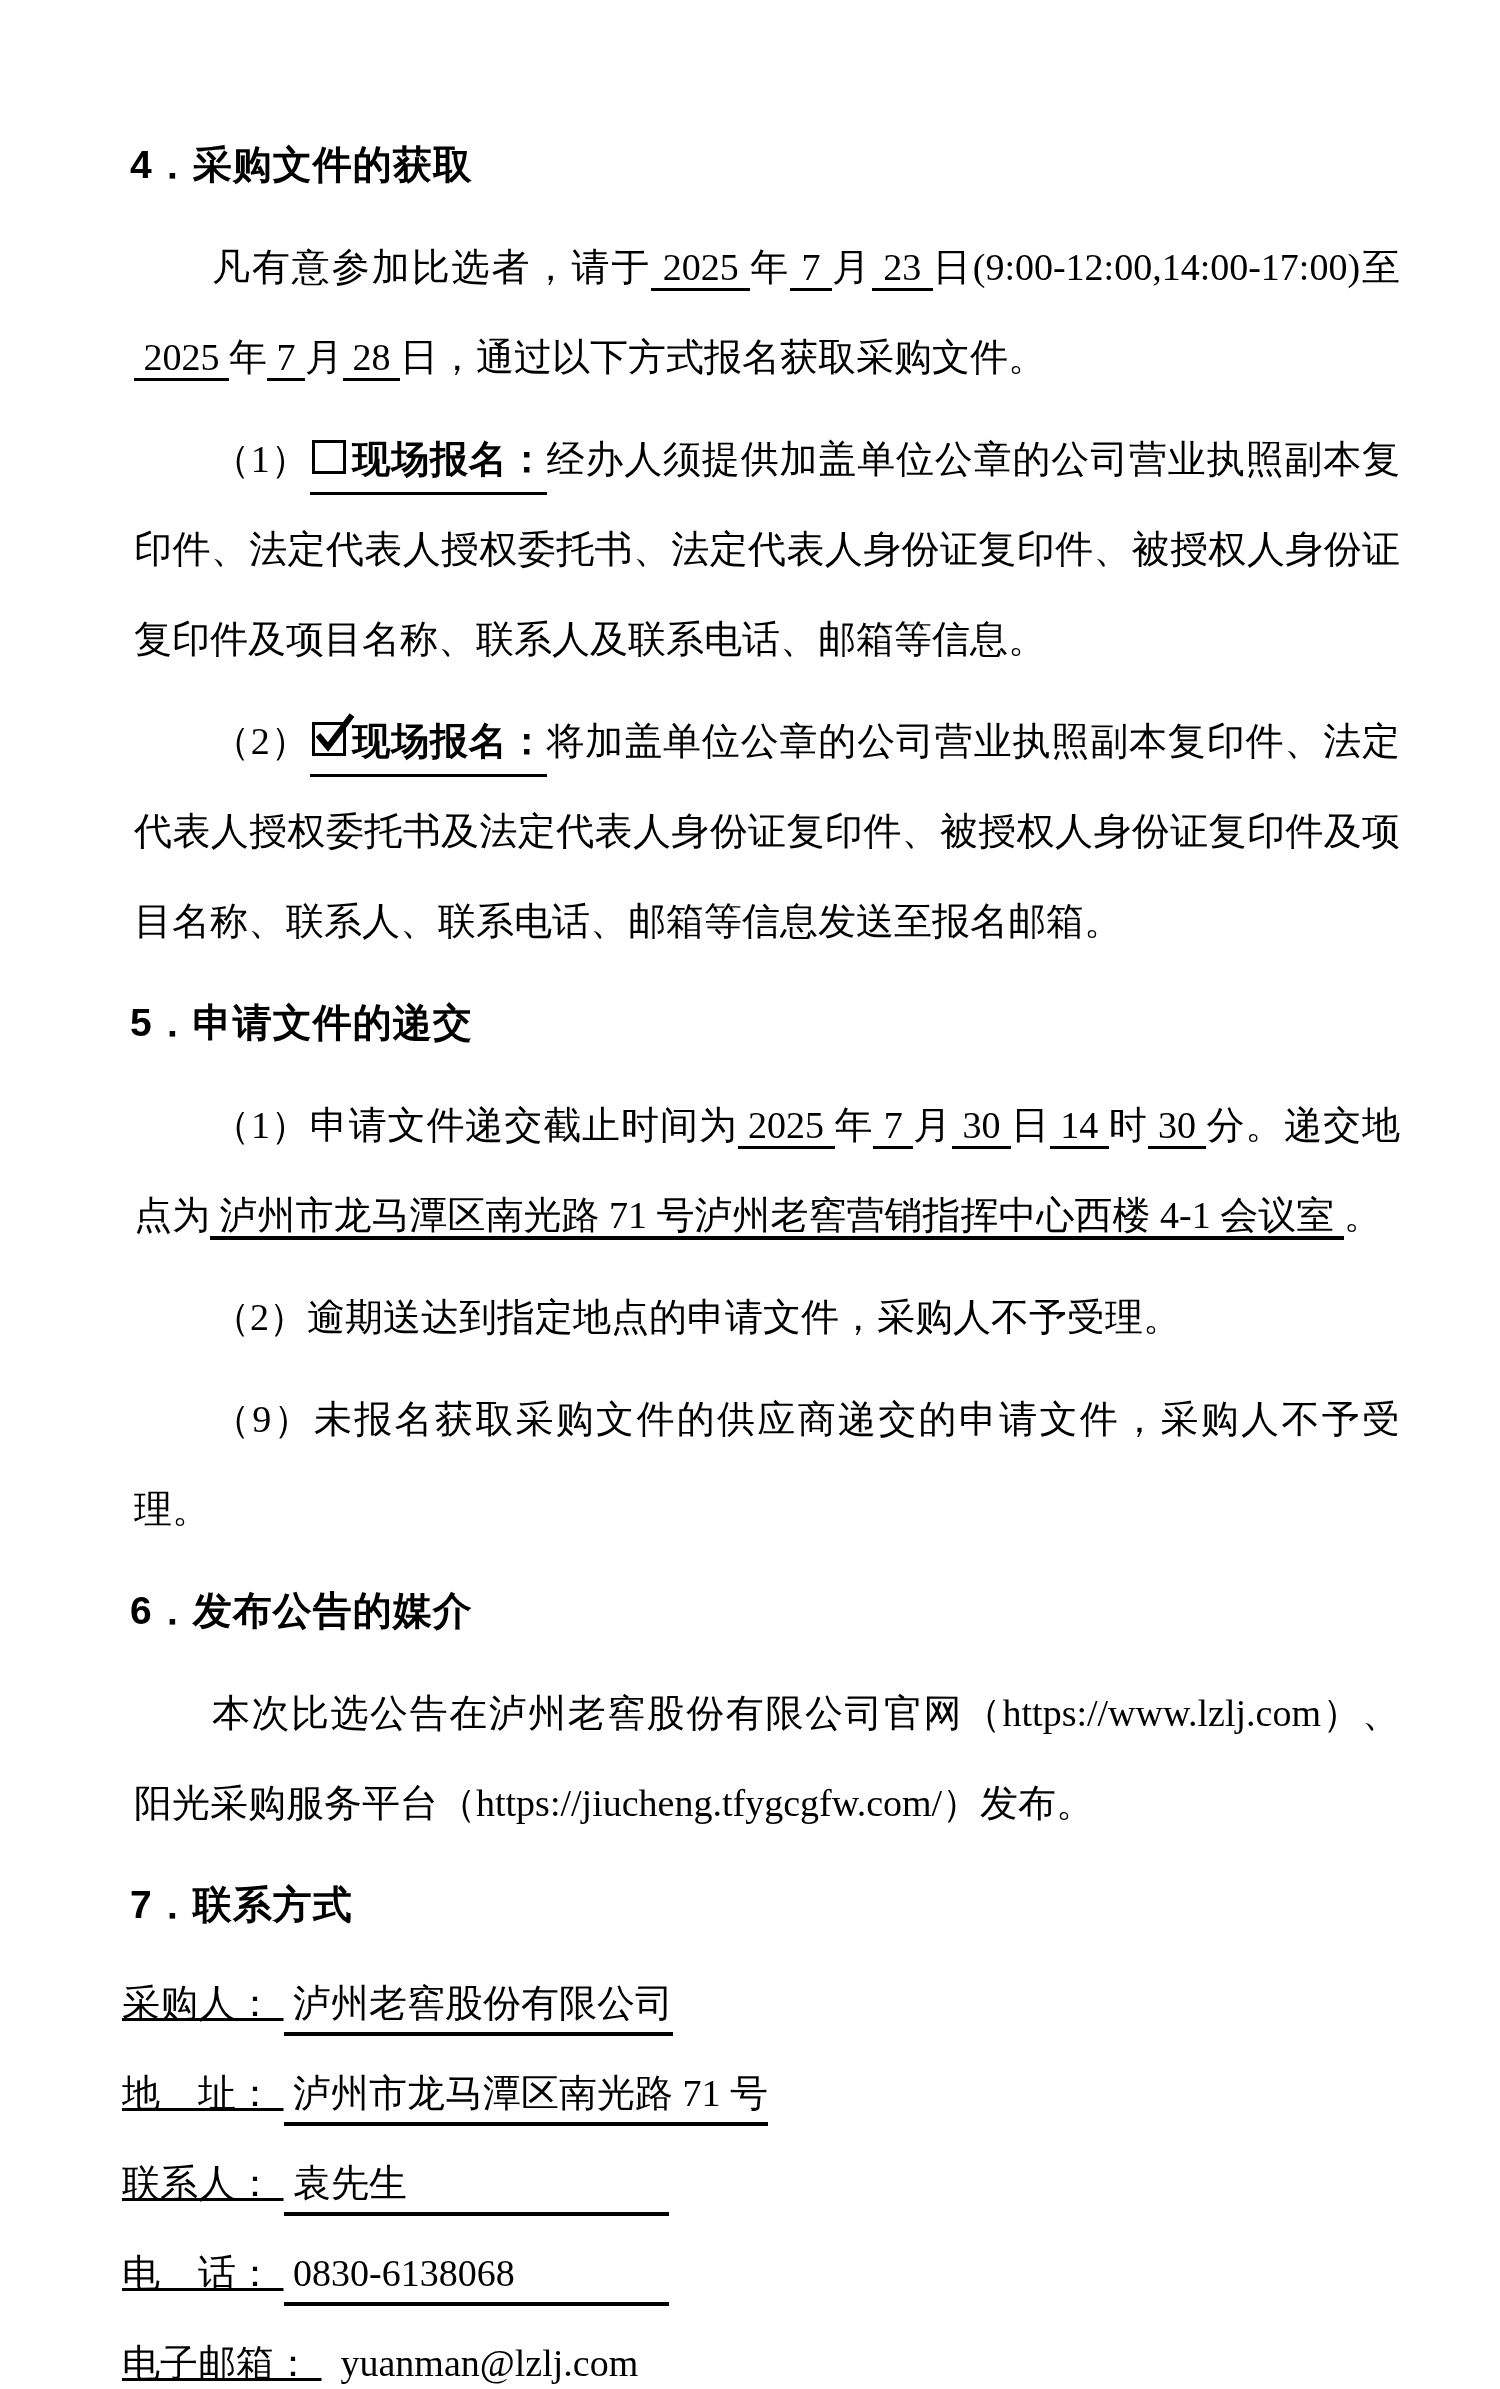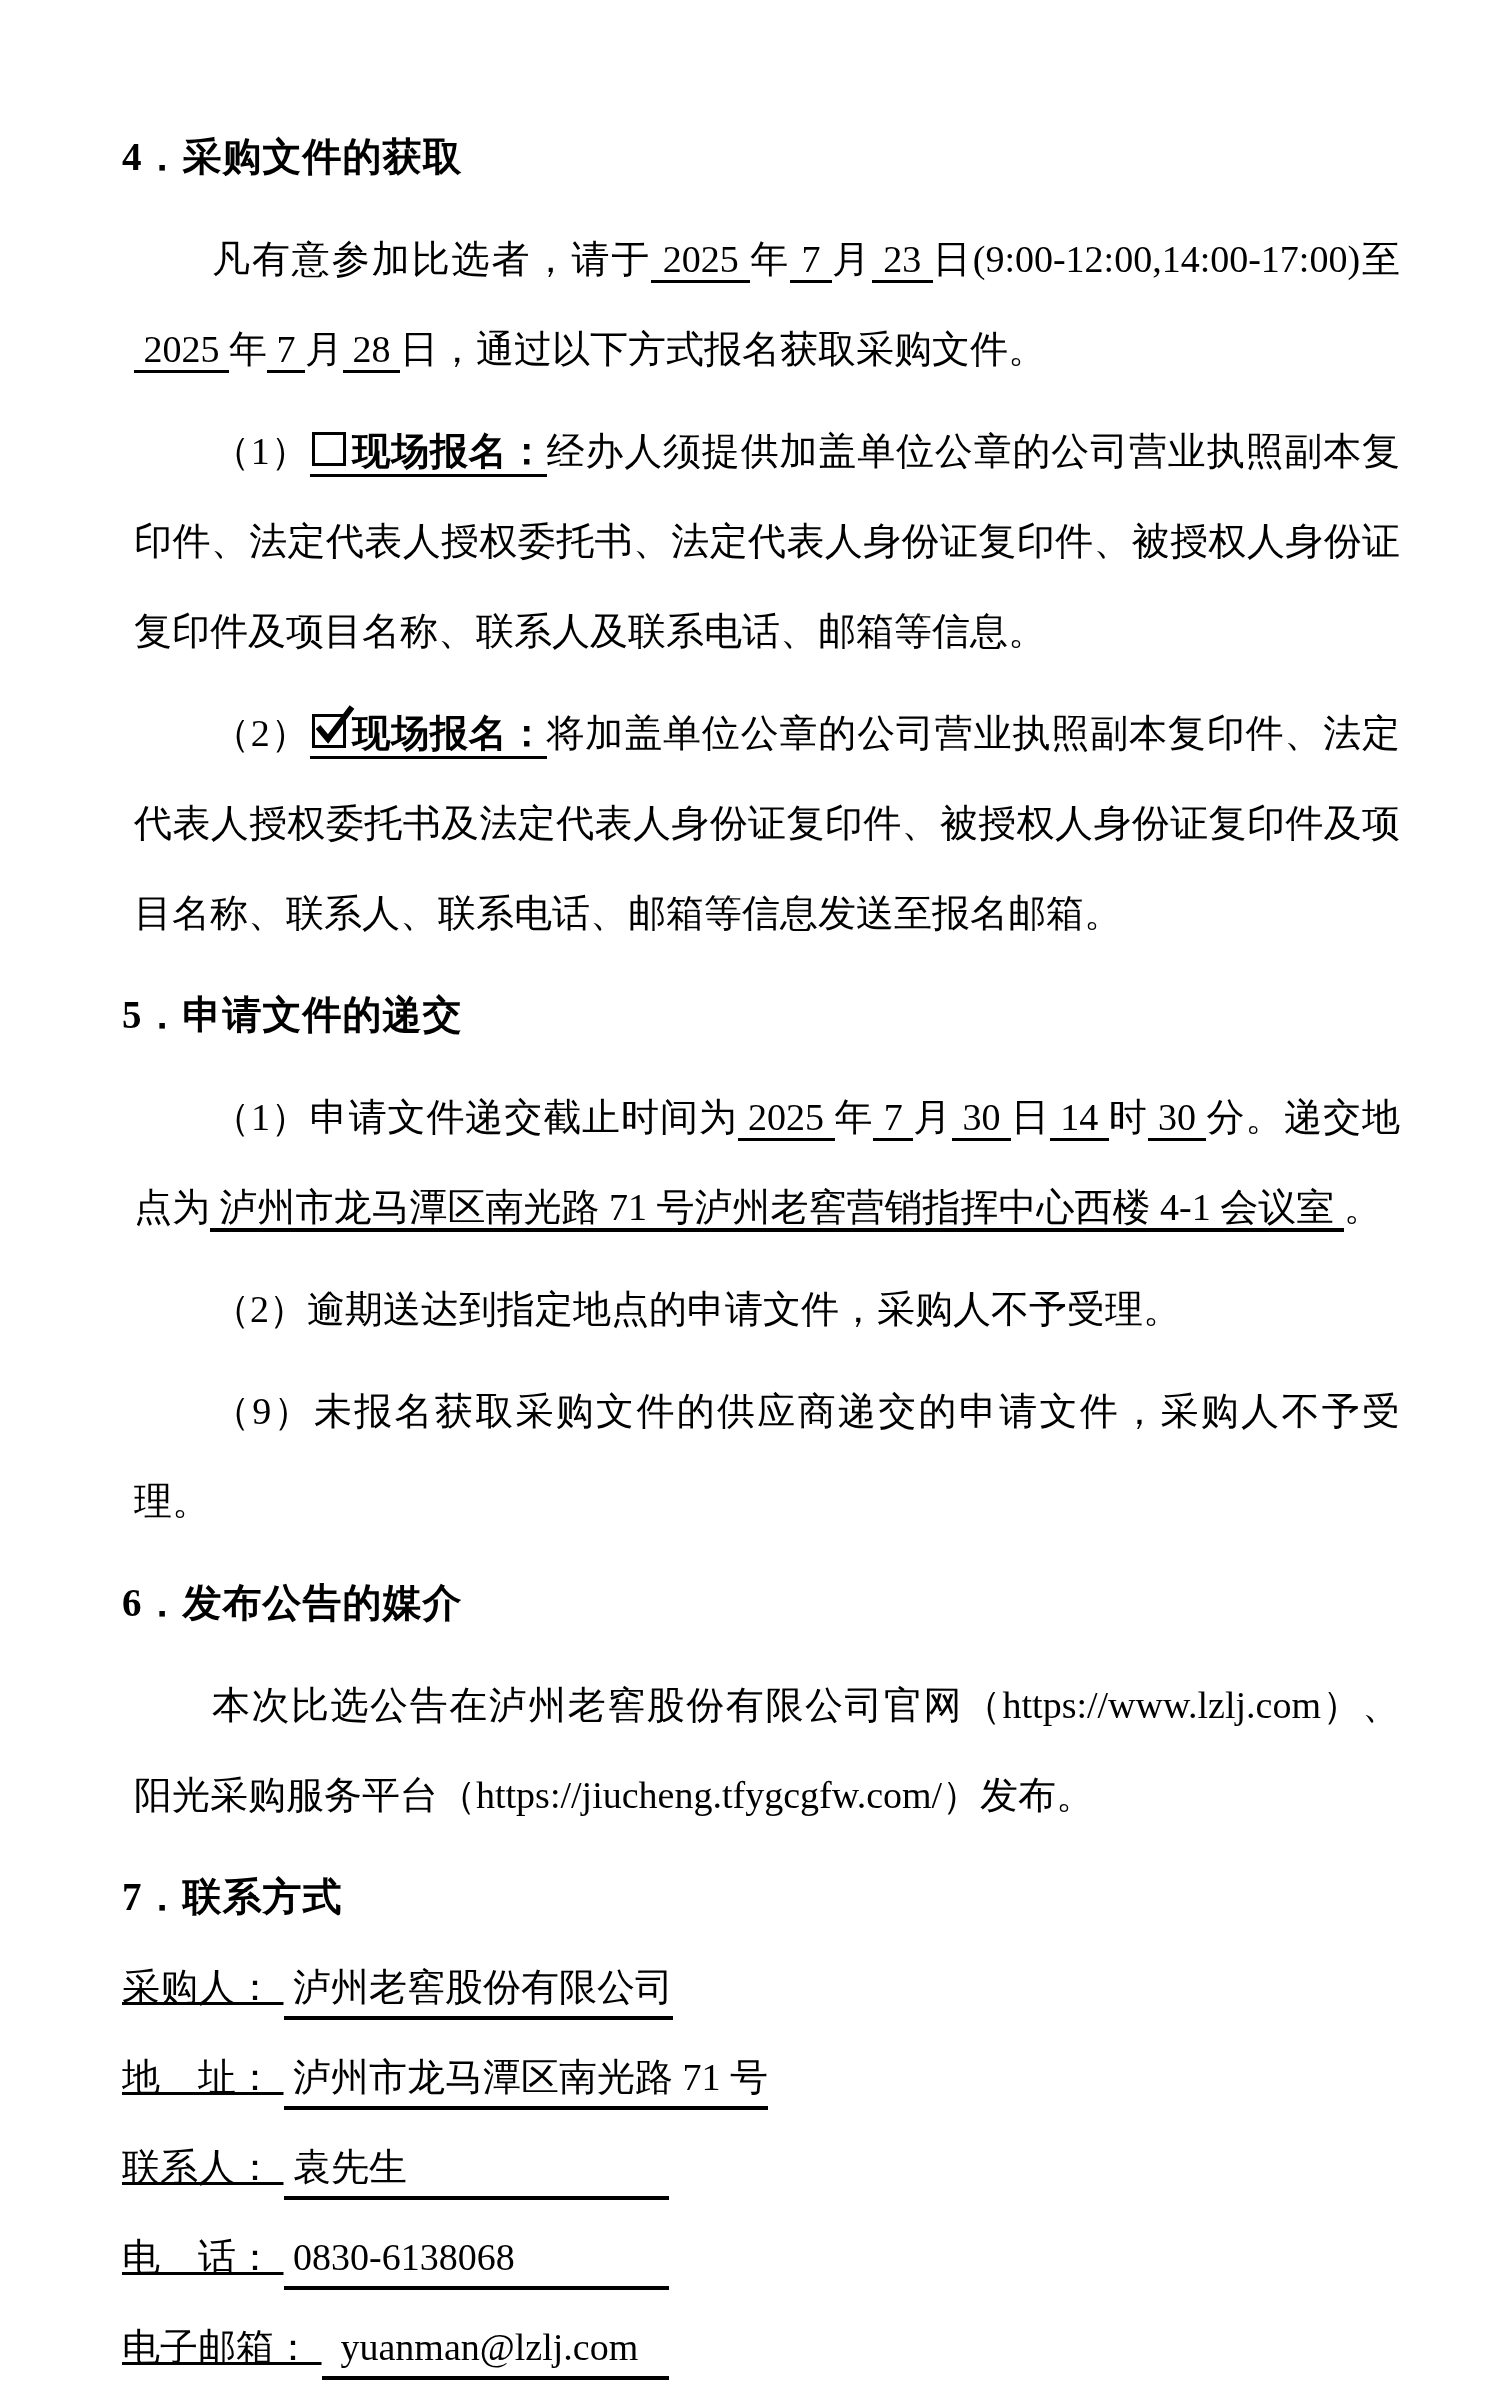--- a/index.html
+++ b/index.html
@@ -12,25 +12,25 @@
     font-family:"Liberation Serif","DejaVu Serif",serif;
     font-size:38px;
     overflow:hidden;
     box-sizing:border-box;
   }
   .content{
     padding:112px 88px 0 122px;
     box-sizing:border-box;
   }
   .sec{
-    margin:0;
+    margin:8px;
     font-size:39px;
     line-height:90px;
     font-weight:700;
-    font-family:Liberation Serif, serif;
+    font-family:Liberation Sans, sans-serif;
     letter-spacing:1px;
   }
   p.body{
     margin:12px;
     line-height:90px;
     text-align:justify;
   }
   p.indent{ text-indent:78px; }
   
   .u{
@@ -38,21 +38,21 @@
     white-space:pre;
   }
   
   .u-heavy{
     border-bottom:4px solid #000;
     white-space:pre;
   }
   
   .u-label{
     border-bottom:3px solid #000;
-    padding-bottom:2px;
+    padding-bottom:12px;
     font-weight:700;
   }
   
   .cb{
     display:inline-block;
     width:28px;height:28px;
     border:3px solid #000;
     margin:0 6px 0 2px;
     vertical-align:-2px;
     position:relative;

